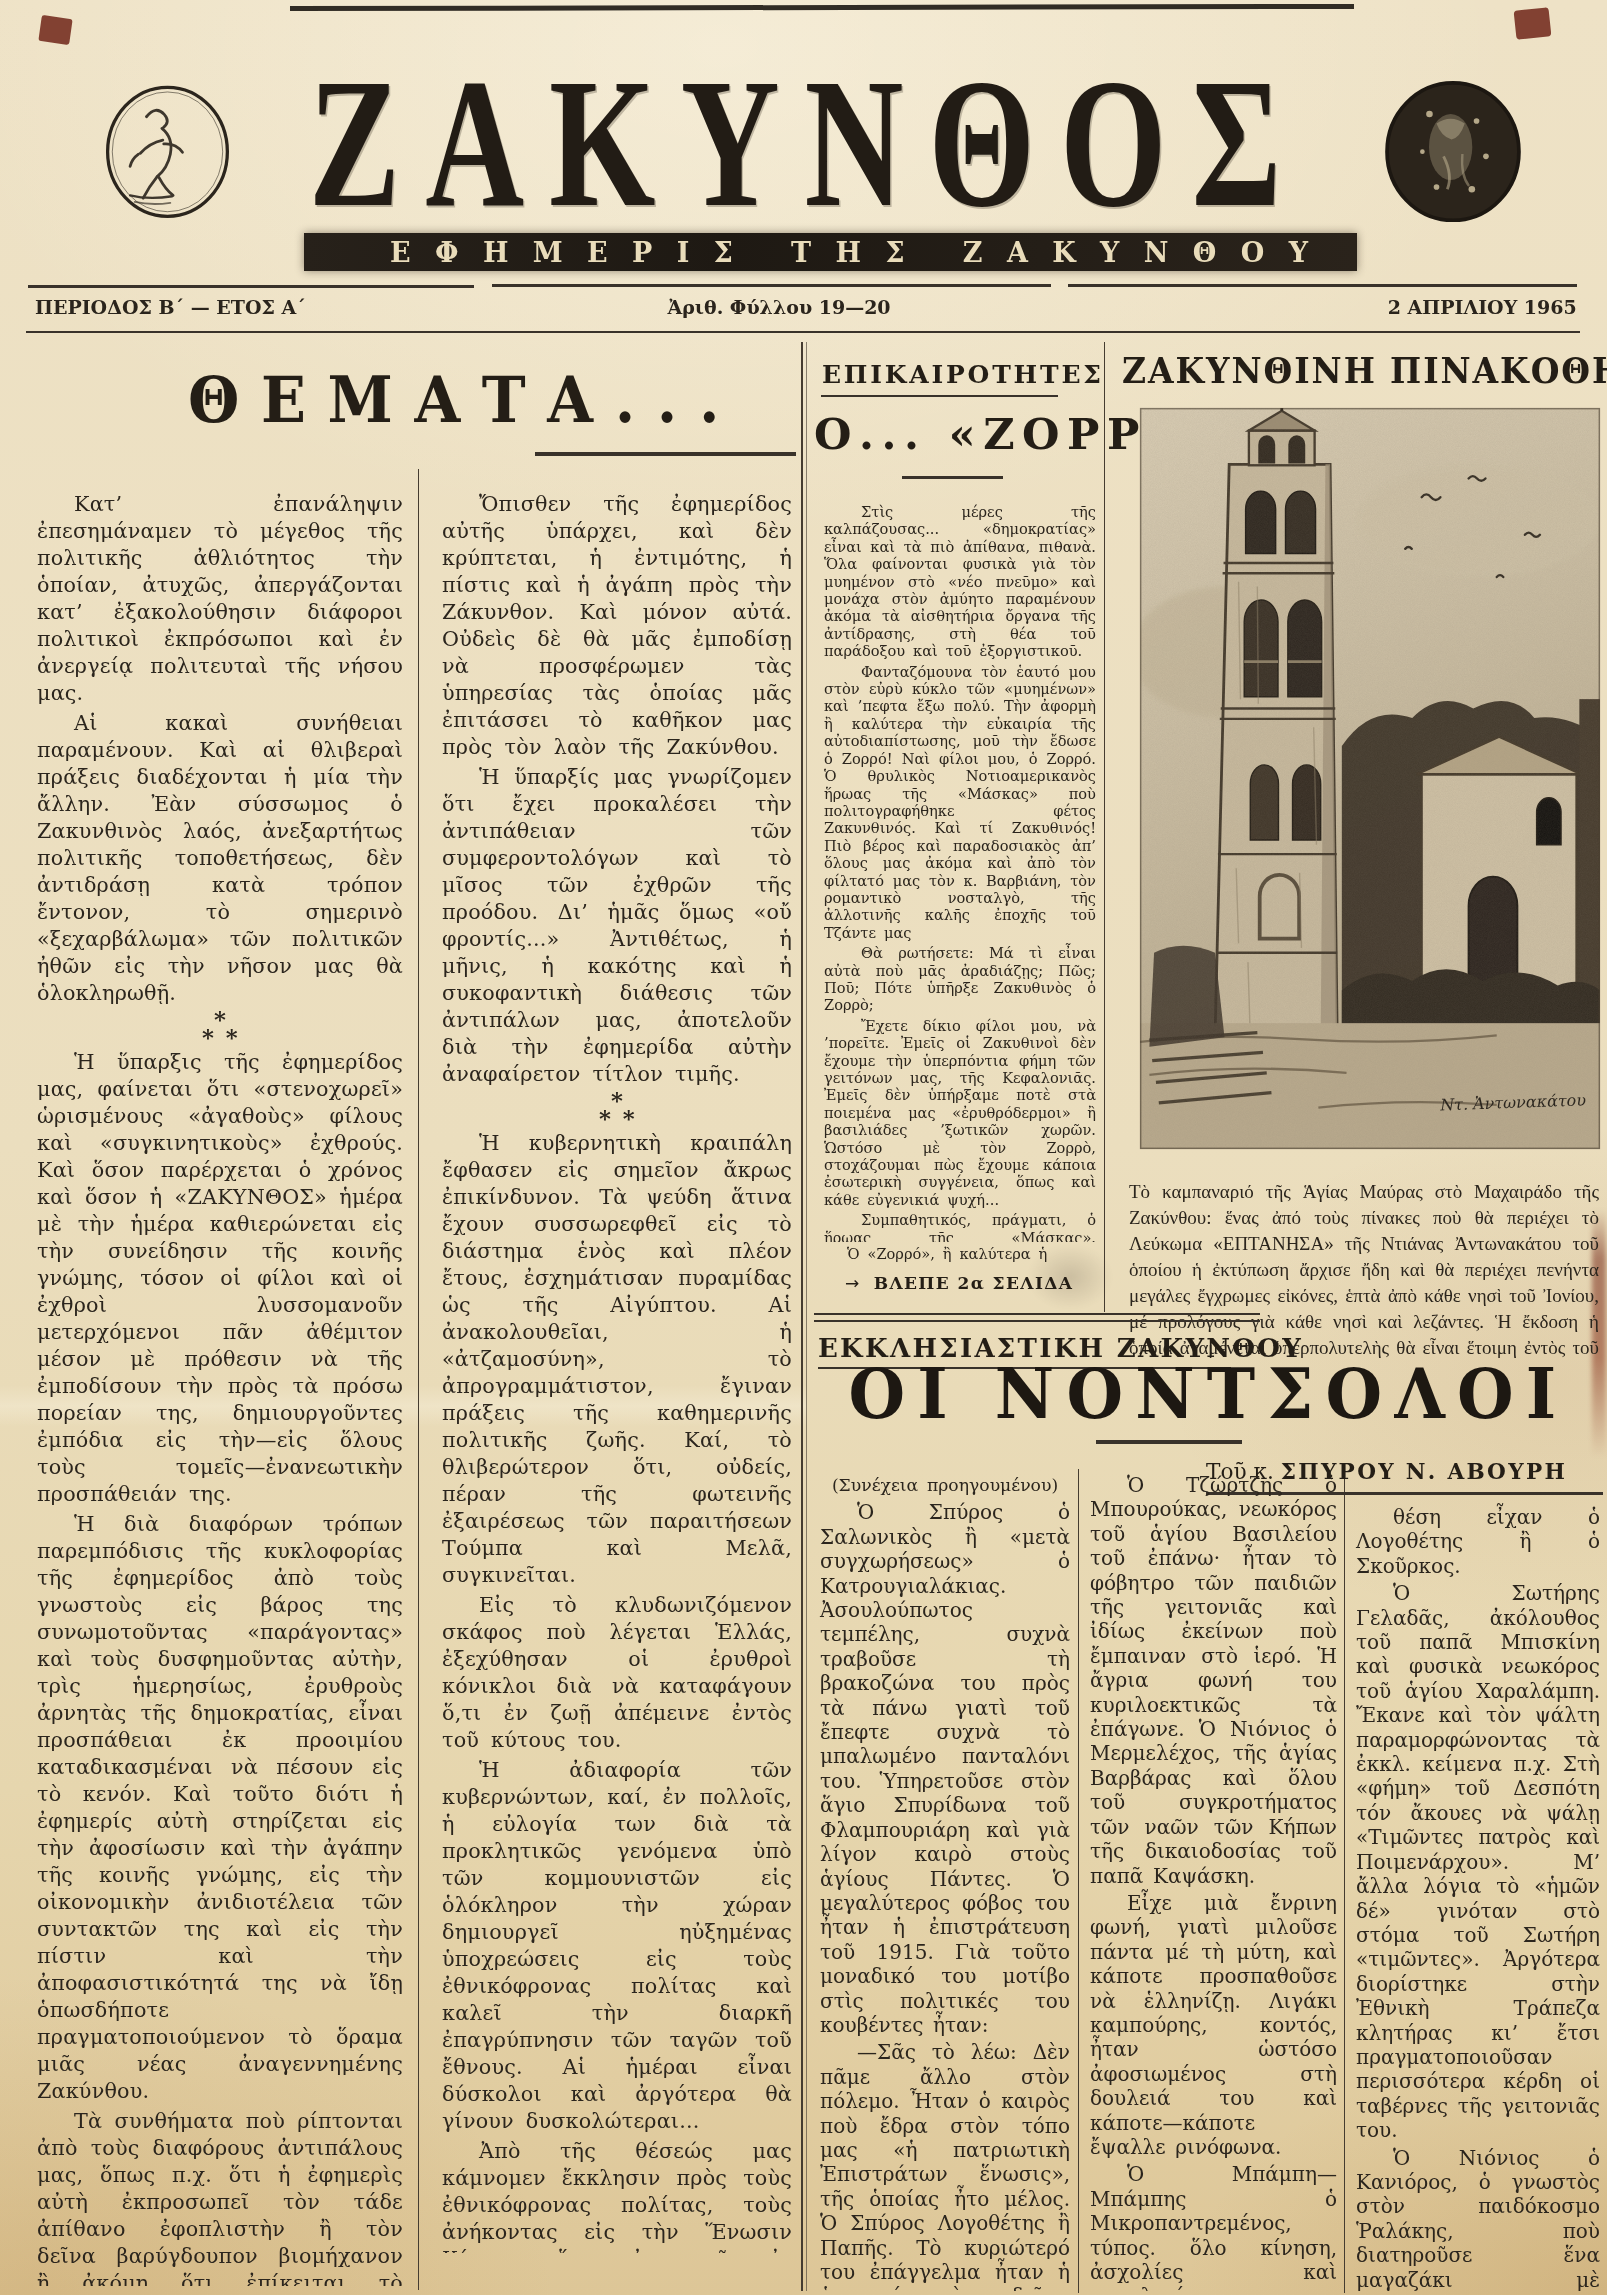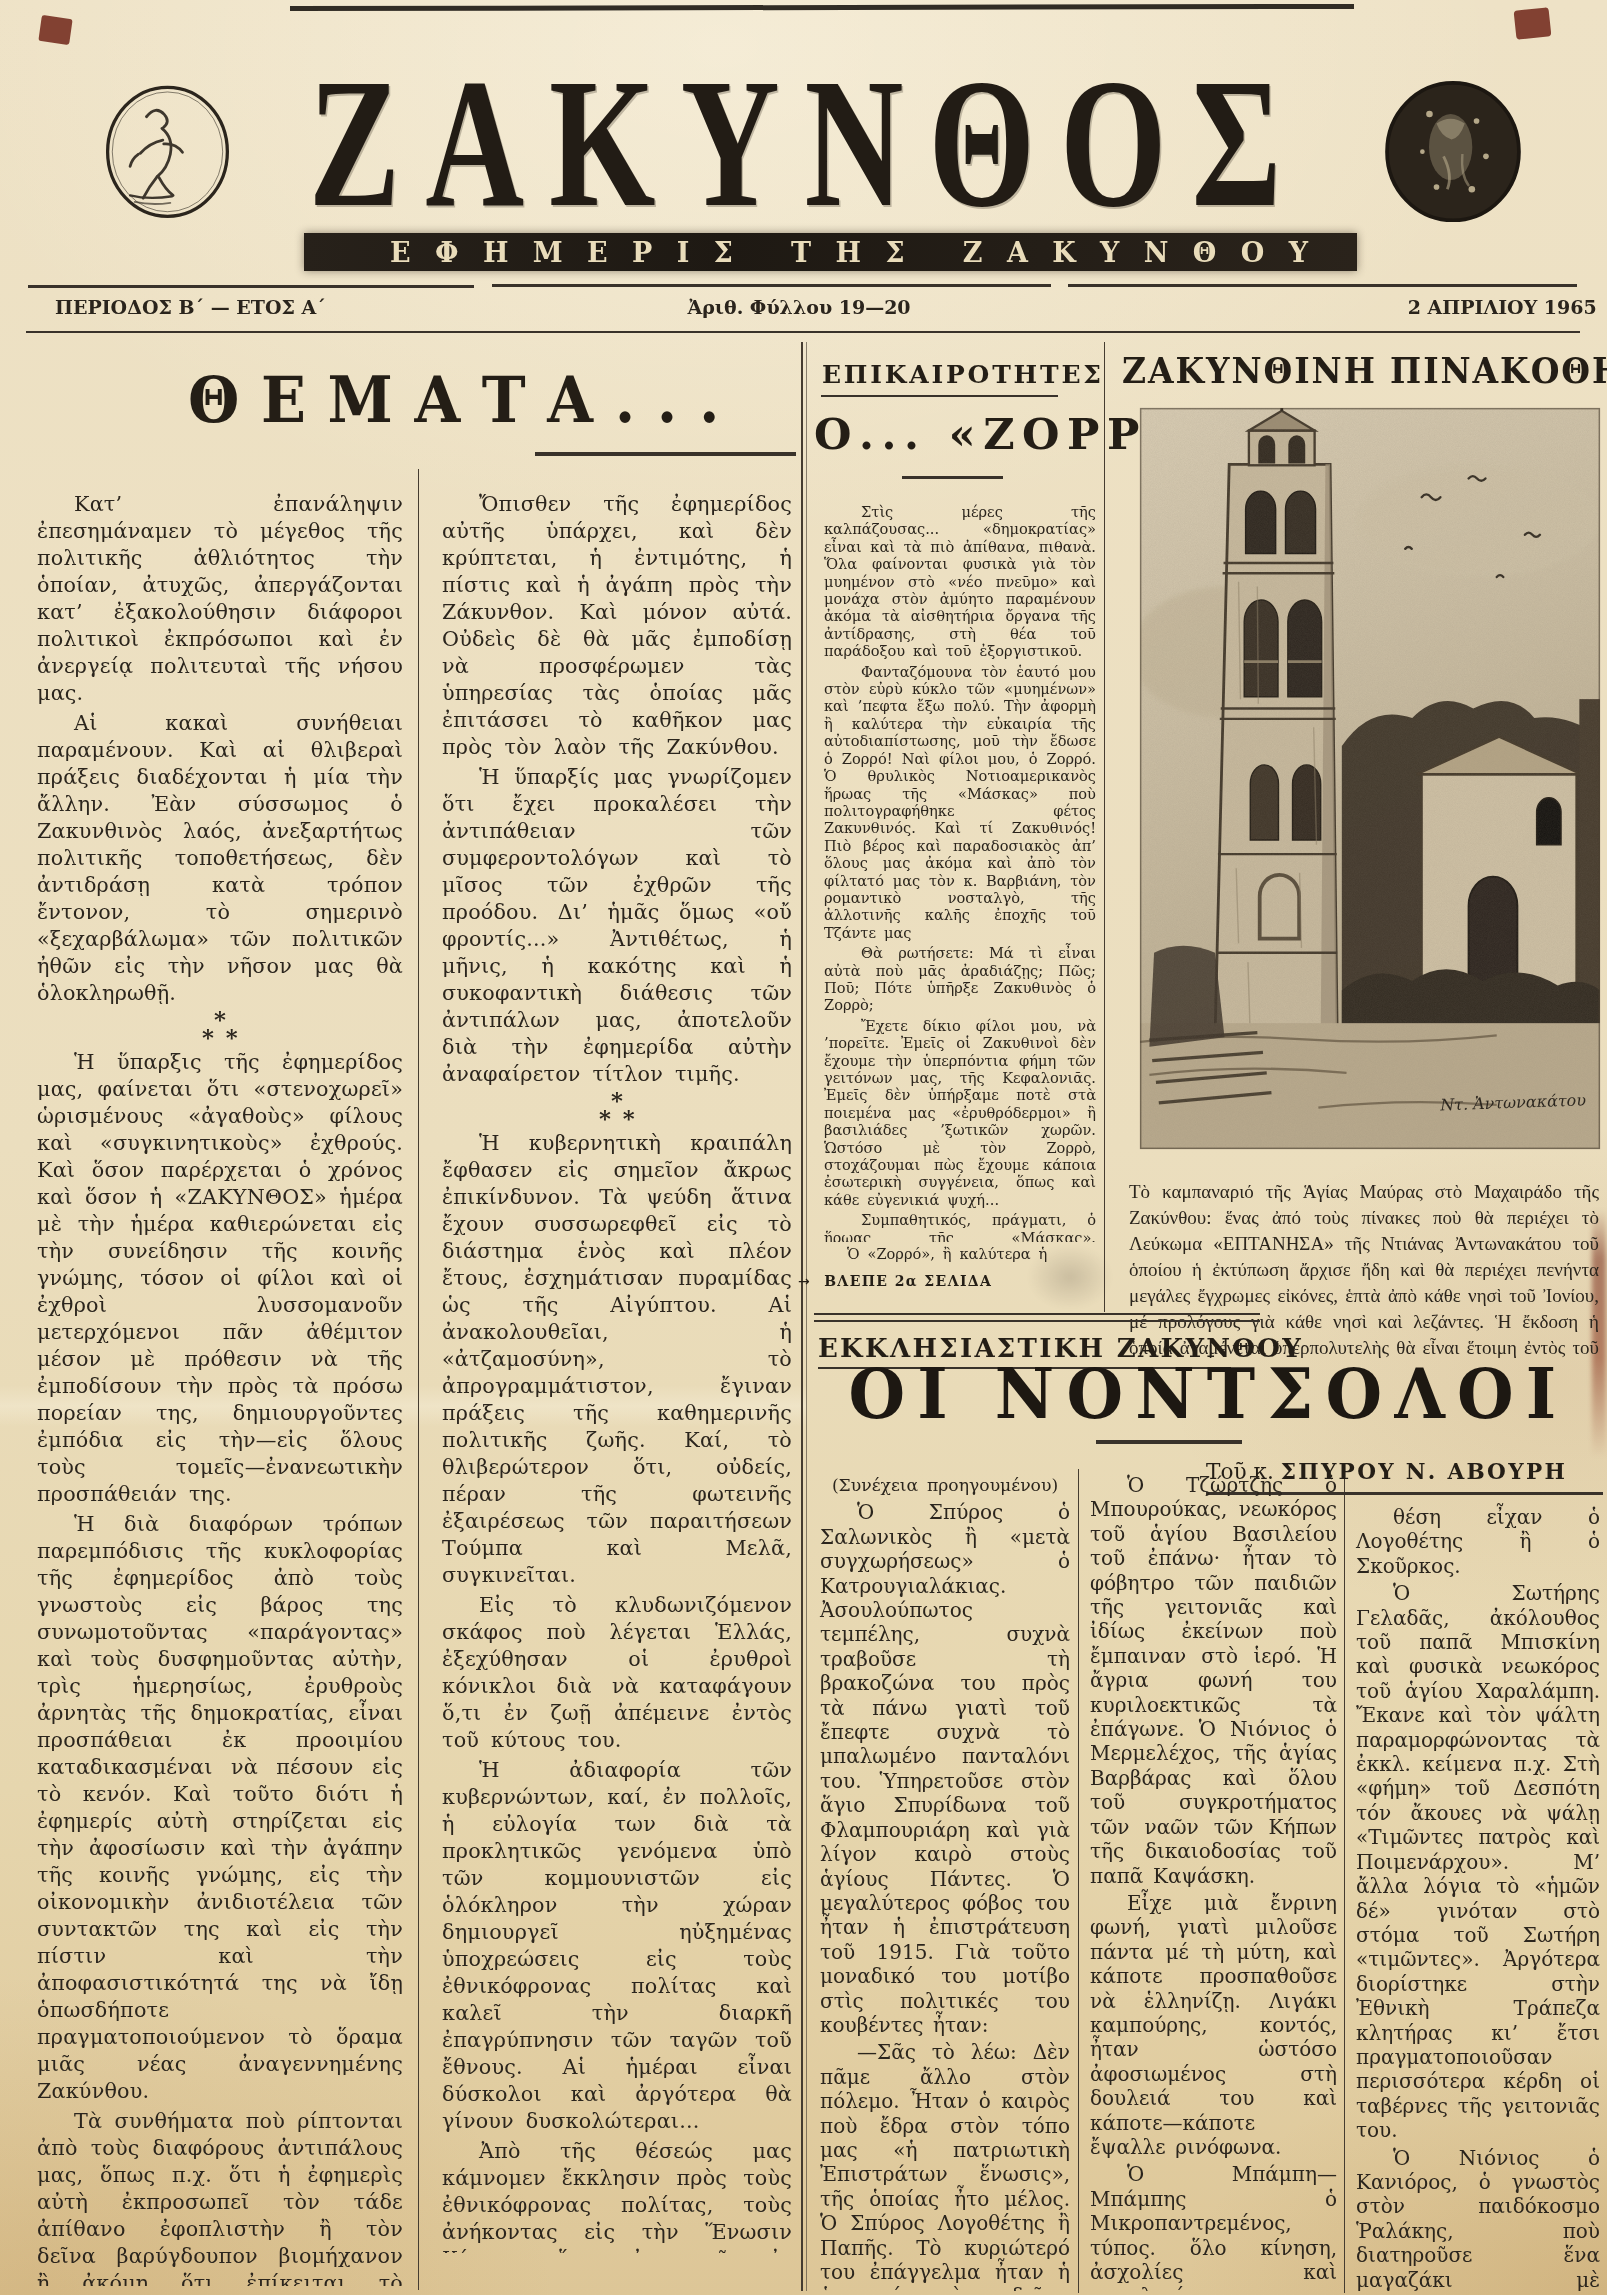--- a/index.html
+++ b/index.html
@@ -41,21 +41,21 @@
     position:absolute; left:304px; top:233px; width:1016px; height:38px;
     background:linear-gradient(90deg,#27211a,#1e1913 40%,#2a231b);
     display:flex;align-items:center;justify-content:center;
     box-shadow:0 0 8.4px rgba(30,22,12,.45);
     padding-left:37px;
   }
   .banner span{
     font-family:"DejaVu Serif",serif; font-weight:bold; font-size:27px;
     letter-spacing:24.4px; color:#e9dcba; white-space:nowrap; text-indent:24.4px;
   }
-  .dateline{position:absolute;left:28px;top:296px;width:1551px;height:28px;font-weight:bold;font-size:19px;color:#2a241c;margin-left:20px;}
+  .dateline{position:absolute;left:28px;top:296px;width:1551px;height:28px;font-weight:bold;font-size:19px;color:#2a241c;}
   .dateline .dl-left{position:absolute;left:7px;top:0;}
   .dateline .dl-center{position:absolute;left:540px;width:422px;text-align:center;top:0;}
   .dateline .dl-right{position:absolute;right:2.3px;top:0;}
   
   .themata-title{
     position:absolute; left:188px; top:365px; width:610px;
     font-weight:bold; font-size:59px; letter-spacing:21.6px; color:#241e16;
     white-space:nowrap; transform:scaleY(1.08);
   }
   .kicker{position:absolute;font-weight:bold;color:#241e16;white-space:nowrap;}
@@ -81,21 +81,21 @@
   .coltext p.noindent{text-indent:0;}
   .coltext p.note{text-indent:0;text-align:center;font-size:.86em;}
   .themata-body{font-size:20.7px;line-height:27px;word-spacing:5.2px;letter-spacing:0.2px;}
   .zorro-body{font-size:14.6px;line-height:17.4px;word-spacing:3.3px;}
   .nont-body{font-size:20px;line-height:24.4px;word-spacing:3.3px;}
   .caption-body{font-family:"Liberation Serif",serif;font-size:19px;line-height:26px;word-spacing:1.9px;}
   .star-sep{text-align:center;font-weight:bold;font-size:1.1em;line-height:1.1;text-indent:0;margin:2.8px 0;}
   .star-sep::before{content:"*";display:block;line-height:.8;}
   .star-sep::after{content:"*\2002*";display:block;line-height:.8;}
   .zorro-lastline{position:absolute;left:819px;top:1245px;width:279px;font-size:14.6px;word-spacing:3.3px;text-indent:28px;}
-  .continuation{position:absolute;left:798px;top:1273px;font-size:14px;font-weight:bold;letter-spacing:1.4px;color:#241e16;}
+  .continuation{position:absolute;left:845px;top:1273px;font-size:17px;font-weight:bold;letter-spacing:1.4px;color:#241e16;}
   .continuation .arr{font-family:"DejaVu Sans",sans-serif;font-weight:normal;margin-right:13px;}
   
   .painting{
     position:absolute;left:1140px;top:408px;width:460px;height:741px;
     box-shadow:inset 0 0 28px rgba(40,30,18,.45), 0 0 0.9px rgba(40,30,18,.4);
     background:#c9bda4;
   }
   .painting svg{display:block;width:100%;height:100%;}
 </style>
 </head>

